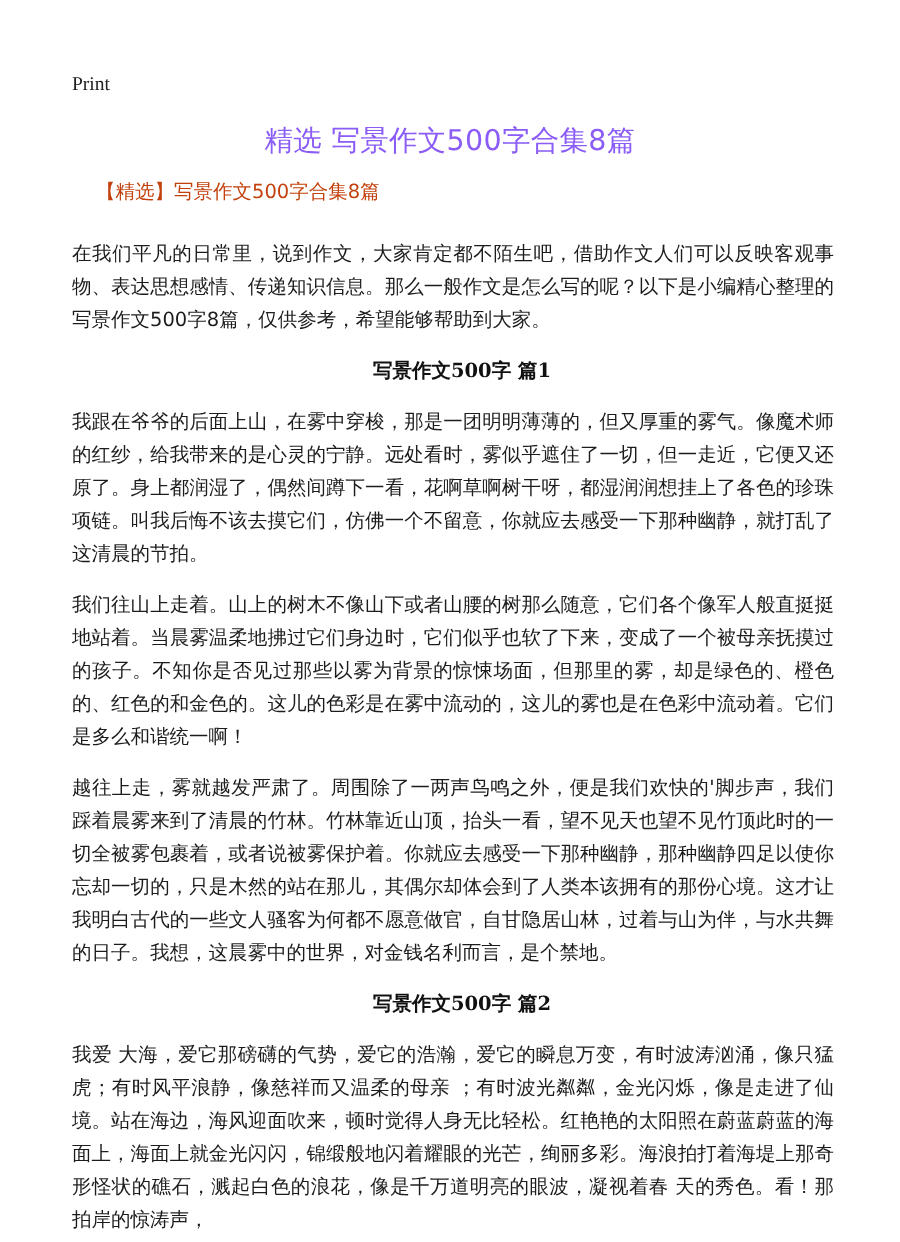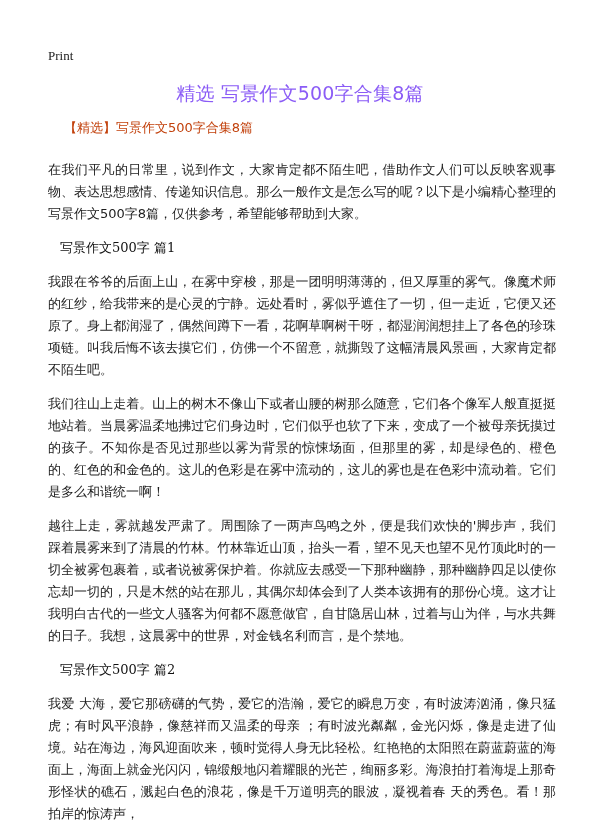--- a/index.html
+++ b/index.html
@@ -23,35 +23,36 @@
   }
   .content {
     position: absolute; left: 48px; width: 508px; top: 147px;
   }
   p.para {
     margin: 12px 0 12px 0; font-size: 13px; line-height: 22px;
     color: #1c1c1c; text-align: justify;
   }
   h2.section {
     margin: 0 0 12px 12px; font-size: 13px; line-height: 22px;
-    font-weight: normal; color: #111;
+    font-weight: bold; color: #111;
     font-family: "DejaVu Serif", "Liberation Serif", serif;
+    text-align: center;
   }
 </style>
 </head>
 <body>
 
 <div class="print-label">Print</div>
 <div class="title">精选  写景作文500字合集8篇</div>
 <div class="subtitle">【精选】写景作文500字合集8篇</div>
 
 <div class="content">
   <p class="para">在我们平凡的日常里，说到作文，大家肯定都不陌生吧，借助作文人们可以反映客观事物、表达思想感情、传递知识信息。那么一般作文是怎么写的呢？以下是小编精心整理的写景作文500字8篇，仅供参考，希望能够帮助到大家。</p>
 
   <h2 class="section">写景作文500字 篇1</h2>
-  <p class="para">我跟在爷爷的后面上山，在雾中穿梭，那是一团明明薄薄的，但又厚重的雾气。像魔术师的红纱，给我带来的是心灵的宁静。远处看时，雾似乎遮住了一切，但一走近，它便又还原了。身上都润湿了，偶然间蹲下一看，花啊草啊树干呀，都湿润润想挂上了各色的珍珠项链。叫我后悔不该去摸它们，仿佛一个不留意，就撕毁了这幅清晨风景画，大家肯定都不陌生吧。</p>
+  <p class="para">我跟在爷爷的后面上山，在雾中穿梭，那是一团明明薄薄的，但又厚重的雾气。像魔术师的红纱，给我带来的是心灵的宁静。远处看时，雾似乎遮住了一切，但一走近，它便又还原了。身上都润湿了，偶然间蹲下一看，花啊草啊树干呀，都湿润润想挂上了各色的珍珠项链。叫我后悔不该去摸它们，仿佛一个不留意，你就应去感受一下那种幽静，就打乱了这清晨的节拍。</p>
   <p class="para">我们往山上走着。山上的树木不像山下或者山腰的树那么随意，它们各个像军人般直挺挺地站着。当晨雾温柔地拂过它们身边时，它们似乎也软了下来，变成了一个被母亲抚摸过的孩子。不知你是否见过那些以雾为背景的惊悚场面，但那里的雾，却是绿色的、橙色的、红色的和金色的。这儿的色彩是在雾中流动的，这儿的雾也是在色彩中流动着。它们是多么和谐统一啊！</p>
   <p class="para">越往上走，雾就越发严肃了。周围除了一两声鸟鸣之外，便是我们欢快的'脚步声，我们踩着晨雾来到了清晨的竹林。竹林靠近山顶，抬头一看，望不见天也望不见竹顶此时的一切全被雾包裹着，或者说被雾保护着。你就应去感受一下那种幽静，那种幽静四足以使你忘却一切的，只是木然的站在那儿，其偶尔却体会到了人类本该拥有的那份心境。这才让我明白古代的一些文人骚客为何都不愿意做官，自甘隐居山林，过着与山为伴，与水共舞的日子。我想，这晨雾中的世界，对金钱名利而言，是个禁地。</p>
 
   <h2 class="section">写景作文500字 篇2</h2>
   <p class="para">我爱 大海，爱它那磅礴的气势，爱它的浩瀚，爱它的瞬息万变，有时波涛汹涌，像只猛虎；有时风平浪静，像慈祥而又温柔的母亲 ；有时波光粼粼，金光闪烁，像是走进了仙境。站在海边，海风迎面吹来，顿时觉得人身无比轻松。红艳艳的太阳照在蔚蓝蔚蓝的海面上，海面上就金光闪闪，锦缎般地闪着耀眼的光芒，绚丽多彩。海浪拍打着海堤上那奇形怪状的礁石，溅起白色的浪花，像是千万道明亮的眼波，凝视着春 天的秀色。看！那拍岸的惊涛声，</p>
   <p class="para">人们的欢笑声，海浪声和轮船的汽笛声交织在一起，构成了一曲美妙动听的交响乐。涨潮过后，海在阳光下更加光彩夺目，细看，海上有许多五颜六色的贝壳，我</p>
 </div>
 
 </body></html>

